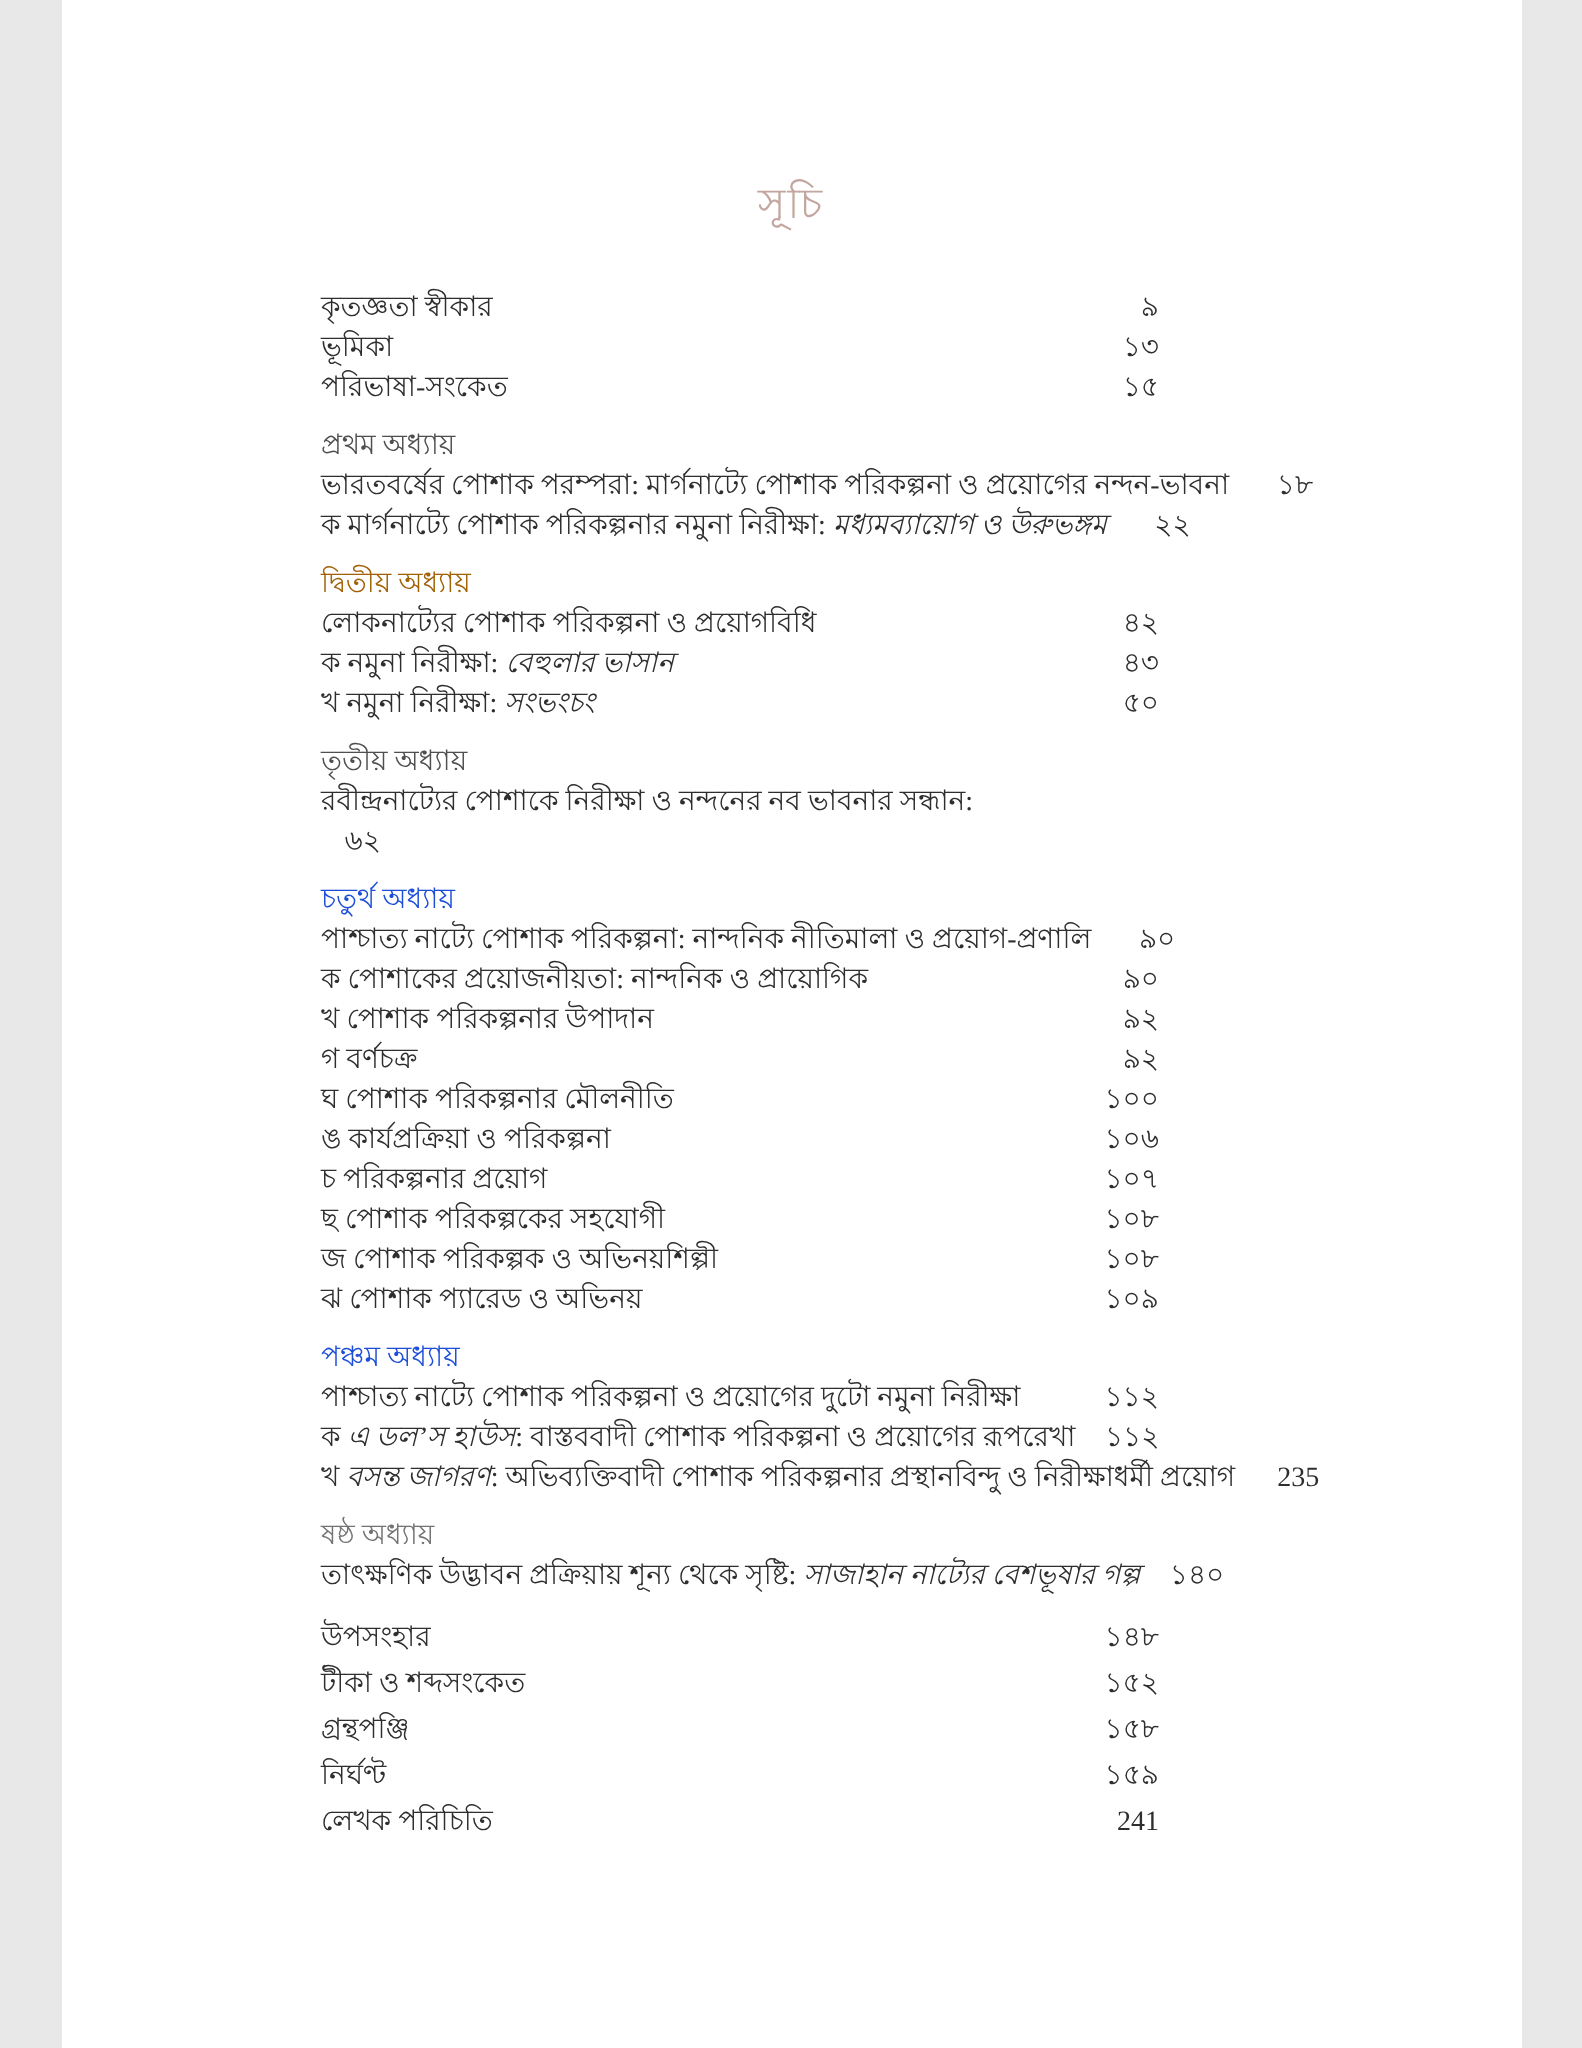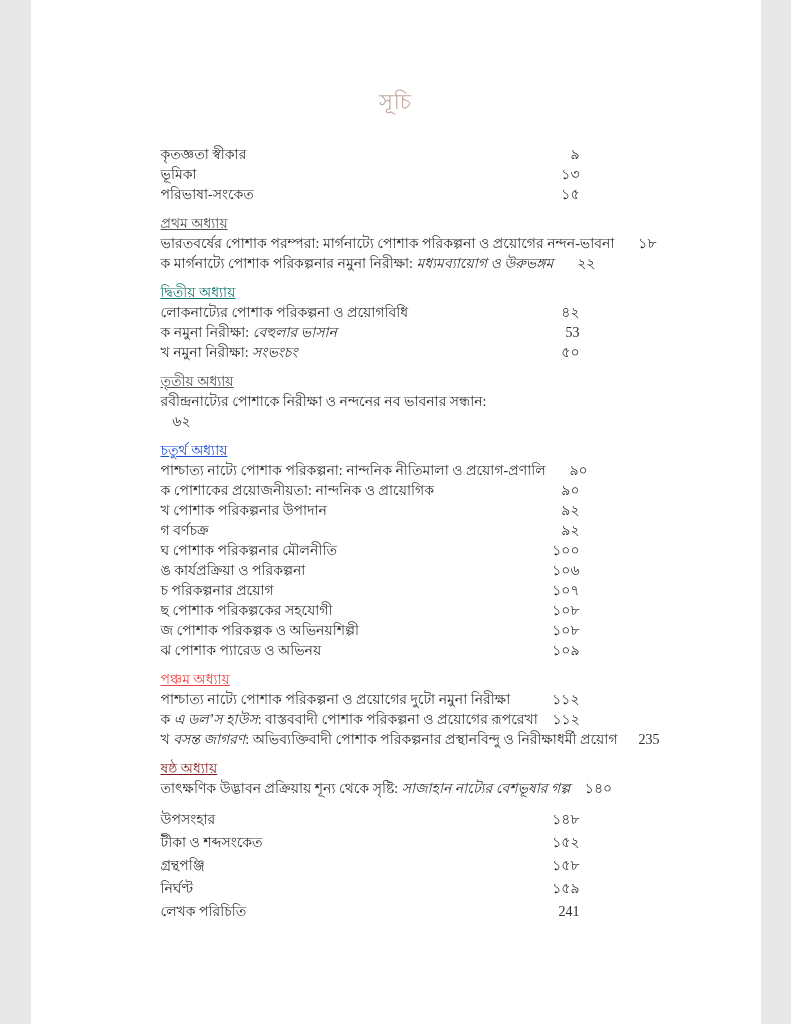--- a/index.html
+++ b/index.html
@@ -25,21 +25,20 @@
     color: #c3a69f;
   }
   .toc {
     margin: 24px 181px 0 130px; 
   }
   .chapter-header {
     margin-top: 9px;
     font-size: 14px;
     line-height: 20px;
     color: #4f4f4f;
-    text-decoration: underline;
   }
   .toc-row {
     display: flex;
     justify-content: space-between;
     align-items: center;
     font-size: 14px;
     line-height: 20px;
   }
   .toc-row.spread { line-height: 23px; }
   .entry-text {
@@ -81,28 +80,28 @@
         <div class="toc-row">
           <span class="entry-text"><span>ভারতবর্ষের পোশাক পরম্পরা: মার্গনাট্যে পোশাক পরিকল্পনা ও প্রয়োগের নন্দন-ভাবনা</span></span>
           <span class="page-number">১৮</span>
         </div>
         <div class="toc-row">
           <span class="entry-text"><span>ক মার্গনাট্যে পোশাক পরিকল্পনার নমুনা নিরীক্ষা: </span><em>মধ্যমব্যায়োগ ও উরুভঙ্গম</em></span>
           <span class="page-number">২২</span>
         </div>
       </div>
       <div class="group">
-        <div class="chapter-header" style="color: #0f766e;">দ্বিতীয় অধ্যায়</div>
+        <div class="chapter-header" style="color: #a16207;">দ্বিতীয় অধ্যায়</div>
         <div class="toc-row">
           <span class="entry-text"><span>লোকনাট্যের পোশাক পরিকল্পনা ও প্রয়োগবিধি</span></span>
           <span class="page-number">৪২</span>
         </div>
         <div class="toc-row">
           <span class="entry-text"><span>ক নমুনা নিরীক্ষা: </span><em>বেহুলার ভাসান</em></span>
-          <span class="page-number">53</span>
+          <span class="page-number">৪৩</span>
         </div>
         <div class="toc-row">
           <span class="entry-text"><span>খ নমুনা নিরীক্ষা: </span><em>সংভংচং</em></span>
           <span class="page-number">৫০</span>
         </div>
       </div>
       <div class="group">
         <div class="chapter-header" style="color: rgb(79, 79, 79);">তৃতীয় অধ্যায়</div>
         <div class="toc-row">
           <span class="entry-text"><span>রবীন্দ্রনাট্যের পোশাকে নিরীক্ষা ও নন্দনের নব ভাবনার সন্ধান:</span></span>
@@ -149,36 +148,36 @@
         <div class="toc-row">
           <span class="entry-text"><span>জ পোশাক পরিকল্পক ও অভিনয়শিল্পী</span></span>
           <span class="page-number">১০৮</span>
         </div>
         <div class="toc-row">
           <span class="entry-text"><span>ঝ পোশাক প্যারেড ও অভিনয়</span></span>
           <span class="page-number">১০৯</span>
         </div>
       </div>
       <div class="group">
-        <div class="chapter-header" style="color: #ef4444;">পঞ্চম অধ্যায়</div>
+        <div class="chapter-header" style="color: #1d4ed8;">পঞ্চম অধ্যায়</div>
         <div class="toc-row">
           <span class="entry-text"><span>পাশ্চাত্য নাট্যে পোশাক পরিকল্পনা ও প্রয়োগের দুটো নমুনা নিরীক্ষা</span></span>
           <span class="page-number">১১২</span>
         </div>
         <div class="toc-row">
           <span class="entry-text"><span>ক </span><em>এ ডল’স হাউস</em><span>: বাস্তববাদী পোশাক পরিকল্পনা ও প্রয়োগের রূপরেখা</span></span>
           <span class="page-number">১১২</span>
         </div>
         <div class="toc-row">
           <span class="entry-text"><span>খ </span><em>বসন্ত জাগরণ</em><span>: অভিব্যক্তিবাদী পোশাক পরিকল্পনার প্রস্থানবিন্দু ও নিরীক্ষাধর্মী প্রয়োগ</span></span>
           <span class="page-number">235</span>
         </div>
       </div>
       <div class="group">
-        <div class="chapter-header" style="color: #7f1d1d;">ষষ্ঠ অধ্যায়</div>
+        <div class="chapter-header" style="color: #737373;">ষষ্ঠ অধ্যায়</div>
         <div class="toc-row">
           <span class="entry-text"><span>তাৎক্ষণিক উদ্ভাবন প্রক্রিয়ায় শূন্য থেকে সৃষ্টি: </span><em>সাজাহান নাট্যের বেশভূষার গল্প</em></span>
           <span class="page-number">১৪০</span>
         </div>
       </div>
       <div class="group" style="margin-top: 9px;">
         <div class="toc-row spread">
           <span class="entry-text"><span>উপসংহার</span></span>
           <span class="page-number">১৪৮</span>
         </div>

